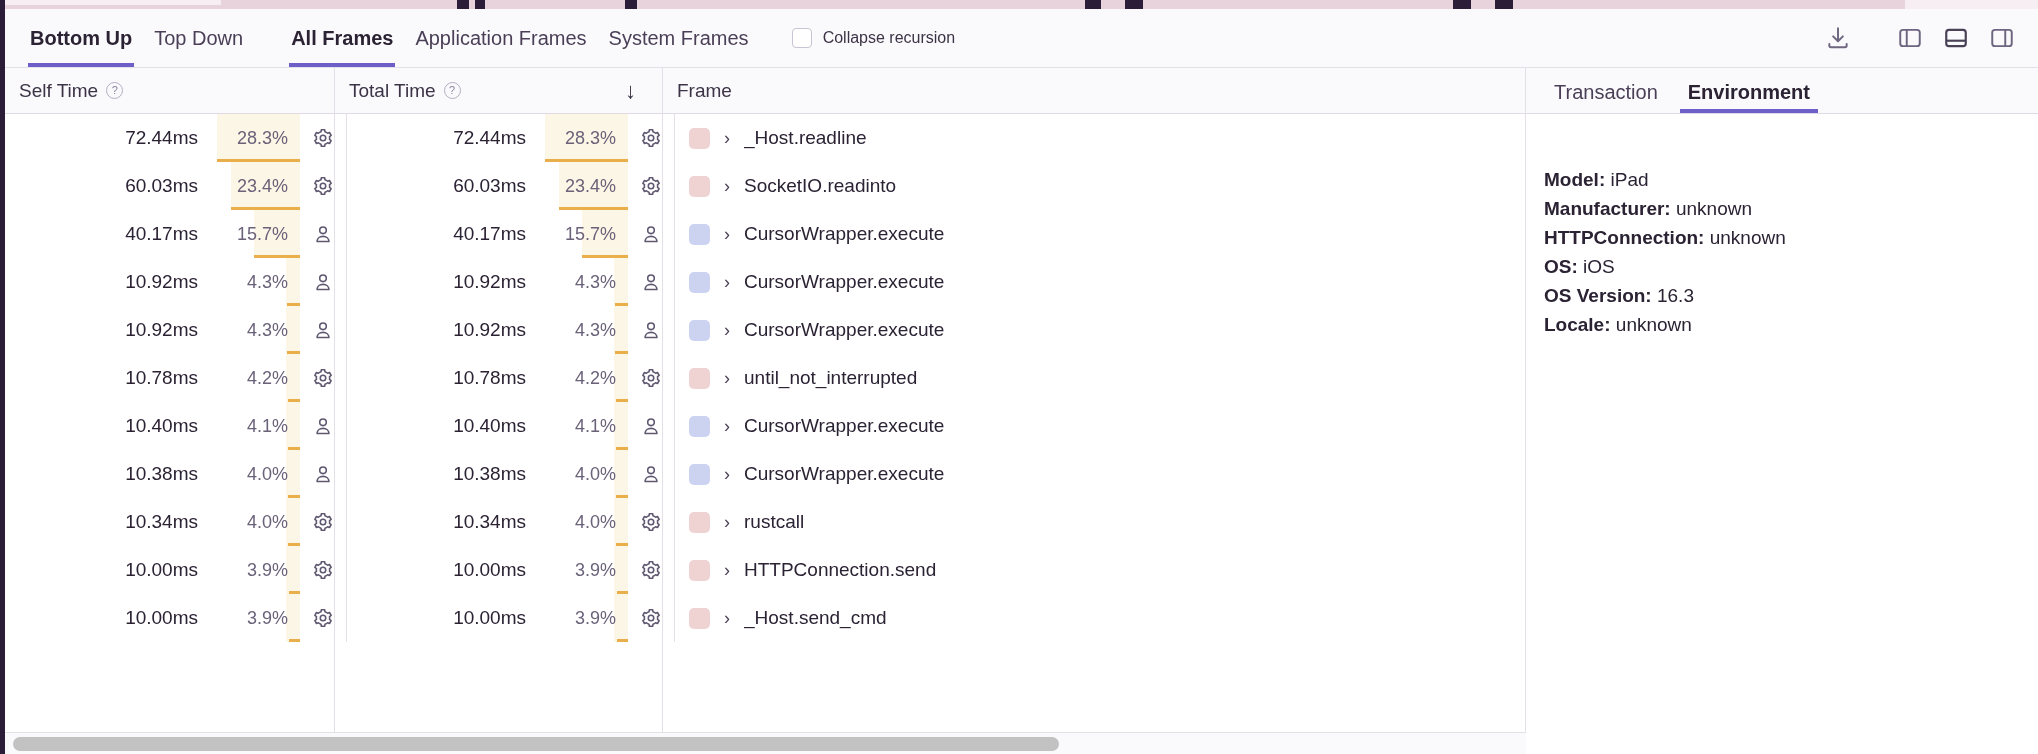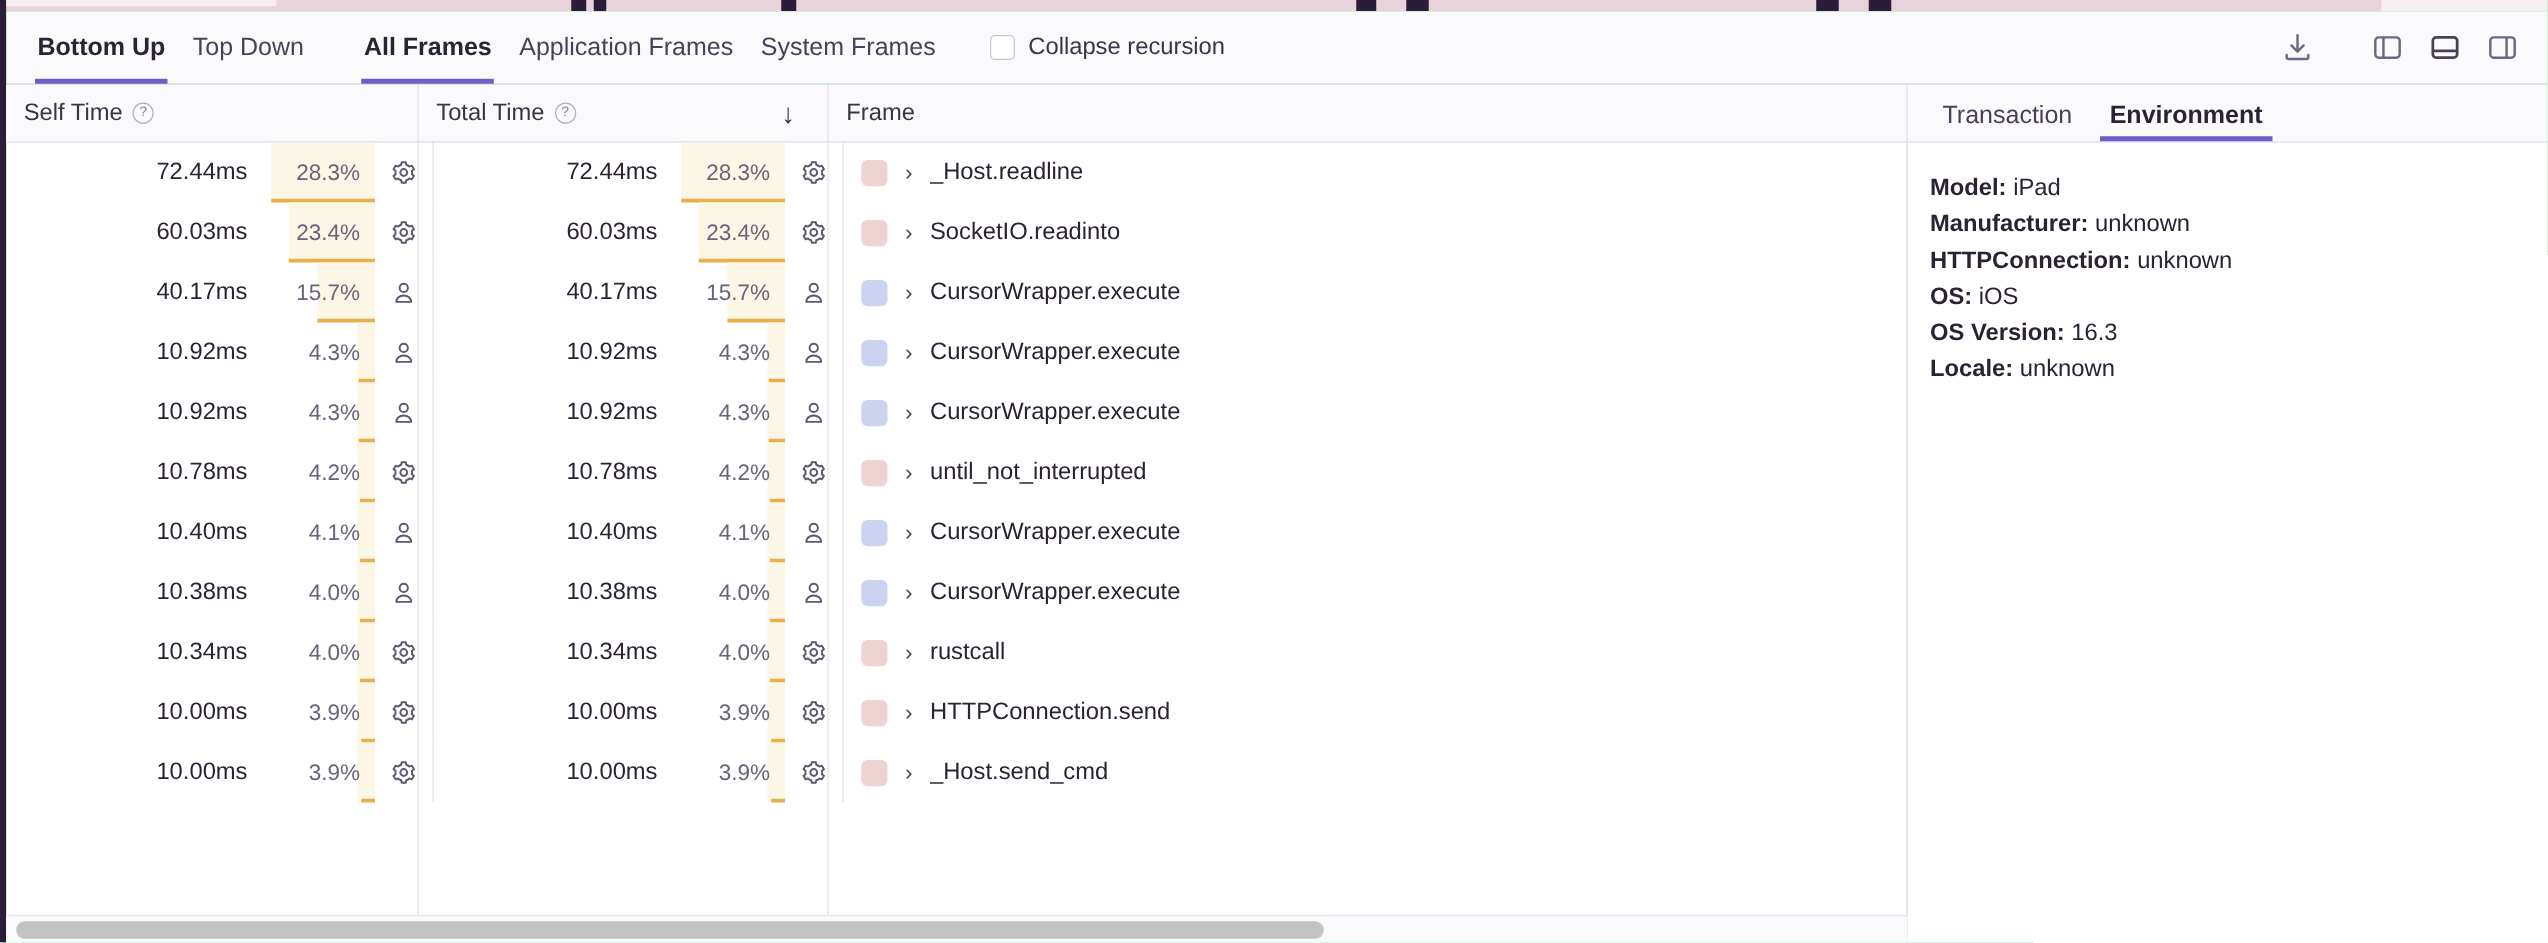--- a/index.html
+++ b/index.html
@@ -7,21 +7,21 @@
     width: 2038px; height: 754px;
     background: #ffffff;
     font-family: "Liberation Sans", sans-serif;
     color: #2B2233;
     overflow: hidden;
   }
   .app {
     position: relative;
     width: 2038px; height: 754px;
     display: flex; flex-direction: column;
-    background: #22c55e;
+    background: #a16207;
     border-left: 5px solid #2B1D38;
   }
 
   
   .flame-sliver {
     position: relative;
     height: 9px;
     background: #E8D2DC;
     flex: 0 0 auto;
     overflow: hidden;
@@ -61,21 +61,21 @@
   .tb-check {
     display: flex; align-items: center; gap: 11px;
     margin-left: 32px; cursor: pointer;
   }
   .tb-check .box {
     width: 20px; height: 20px;
     border: 1.5px solid #C9C3D3;
     border-radius: 4px;
     background: #ffffff;
   }
-  .tb-check .lbl { font-size: 19px; color: #3C3346; white-space: nowrap; }
+  .tb-check .lbl { font-size: 16px; color: #3C3346; white-space: nowrap; }
   .tb-right {
     margin-left: auto;
     display: flex; align-items: center; gap: 14px;
     padding-right: 6px;
   }
   .tb-icon {
     width: 32px; height: 32px;
     display: flex; align-items: center; justify-content: center;
     cursor: pointer;
     color: #6E6580;
@@ -214,20 +214,21 @@
     position: absolute; top: 0; bottom: 0;
     width: 1px; background: #E3E0E9;
   }
 
   
   .detail-pane {
     flex: 1 1 auto;
     display: flex; flex-direction: column;
     background: #ffffff;
     min-width: 0;
+    gap: 29px;
   }
   .detail-tabs {
     height: 46px;
     background: #FAFAFC;
     border-bottom: 1px solid #DFDAE6;
     display: flex; align-items: flex-end;
     padding-left: 20px;
     flex: 0 0 auto;
   }
   .d-tab {

